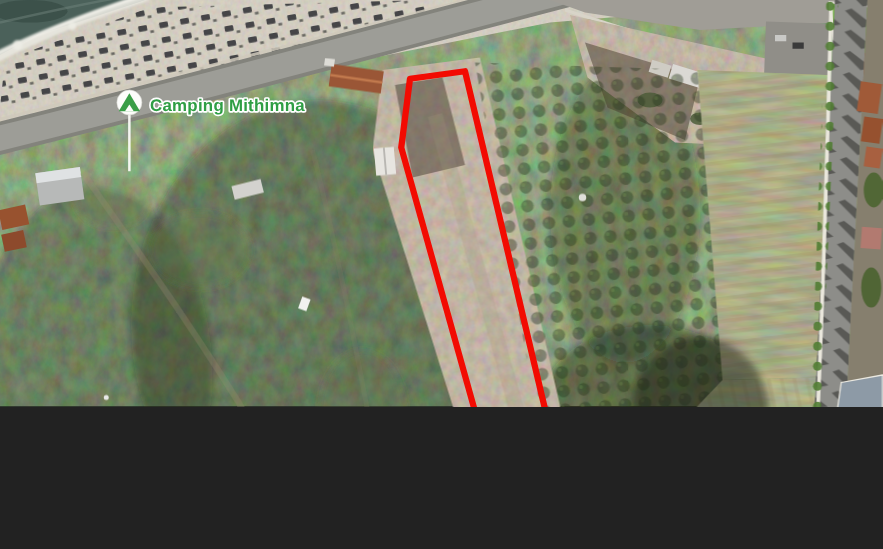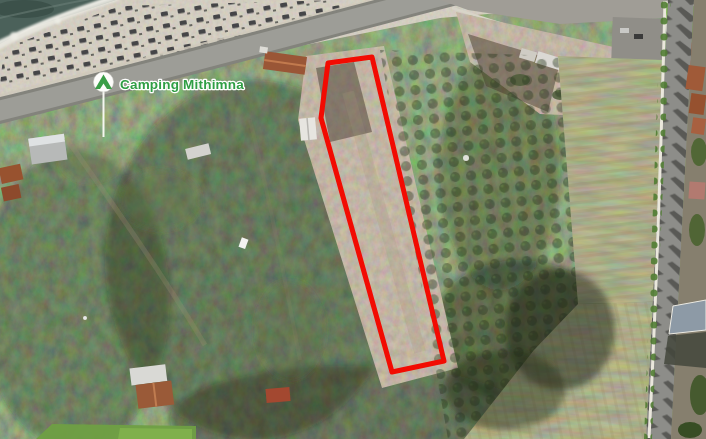--- a/index.html
+++ b/index.html
@@ -1,17 +1,17 @@
 <!DOCTYPE html>
 <html><head>
 <meta charset="utf-8">
 <style>
   html,body{margin:0;padding:0;background:#222;}
   .stage{
-    position:relative;width:706px;height:439px;overflow:hidden;
+    position:relative;width:706px;height:325px;overflow:hidden;
     font-family:"Liberation Sans", sans-serif;
     cursor:grab;
   }
   .stage svg{position:absolute;inset:0;display:block;}
   text.poi-label{
     font-family:"Liberation Sans", sans-serif;
     font-weight:bold;font-size:13.5px;letter-spacing:.2px;
     paint-order:stroke;stroke:#ffffff;stroke-width:2.6px;stroke-linejoin:round;
   }
 </style>

